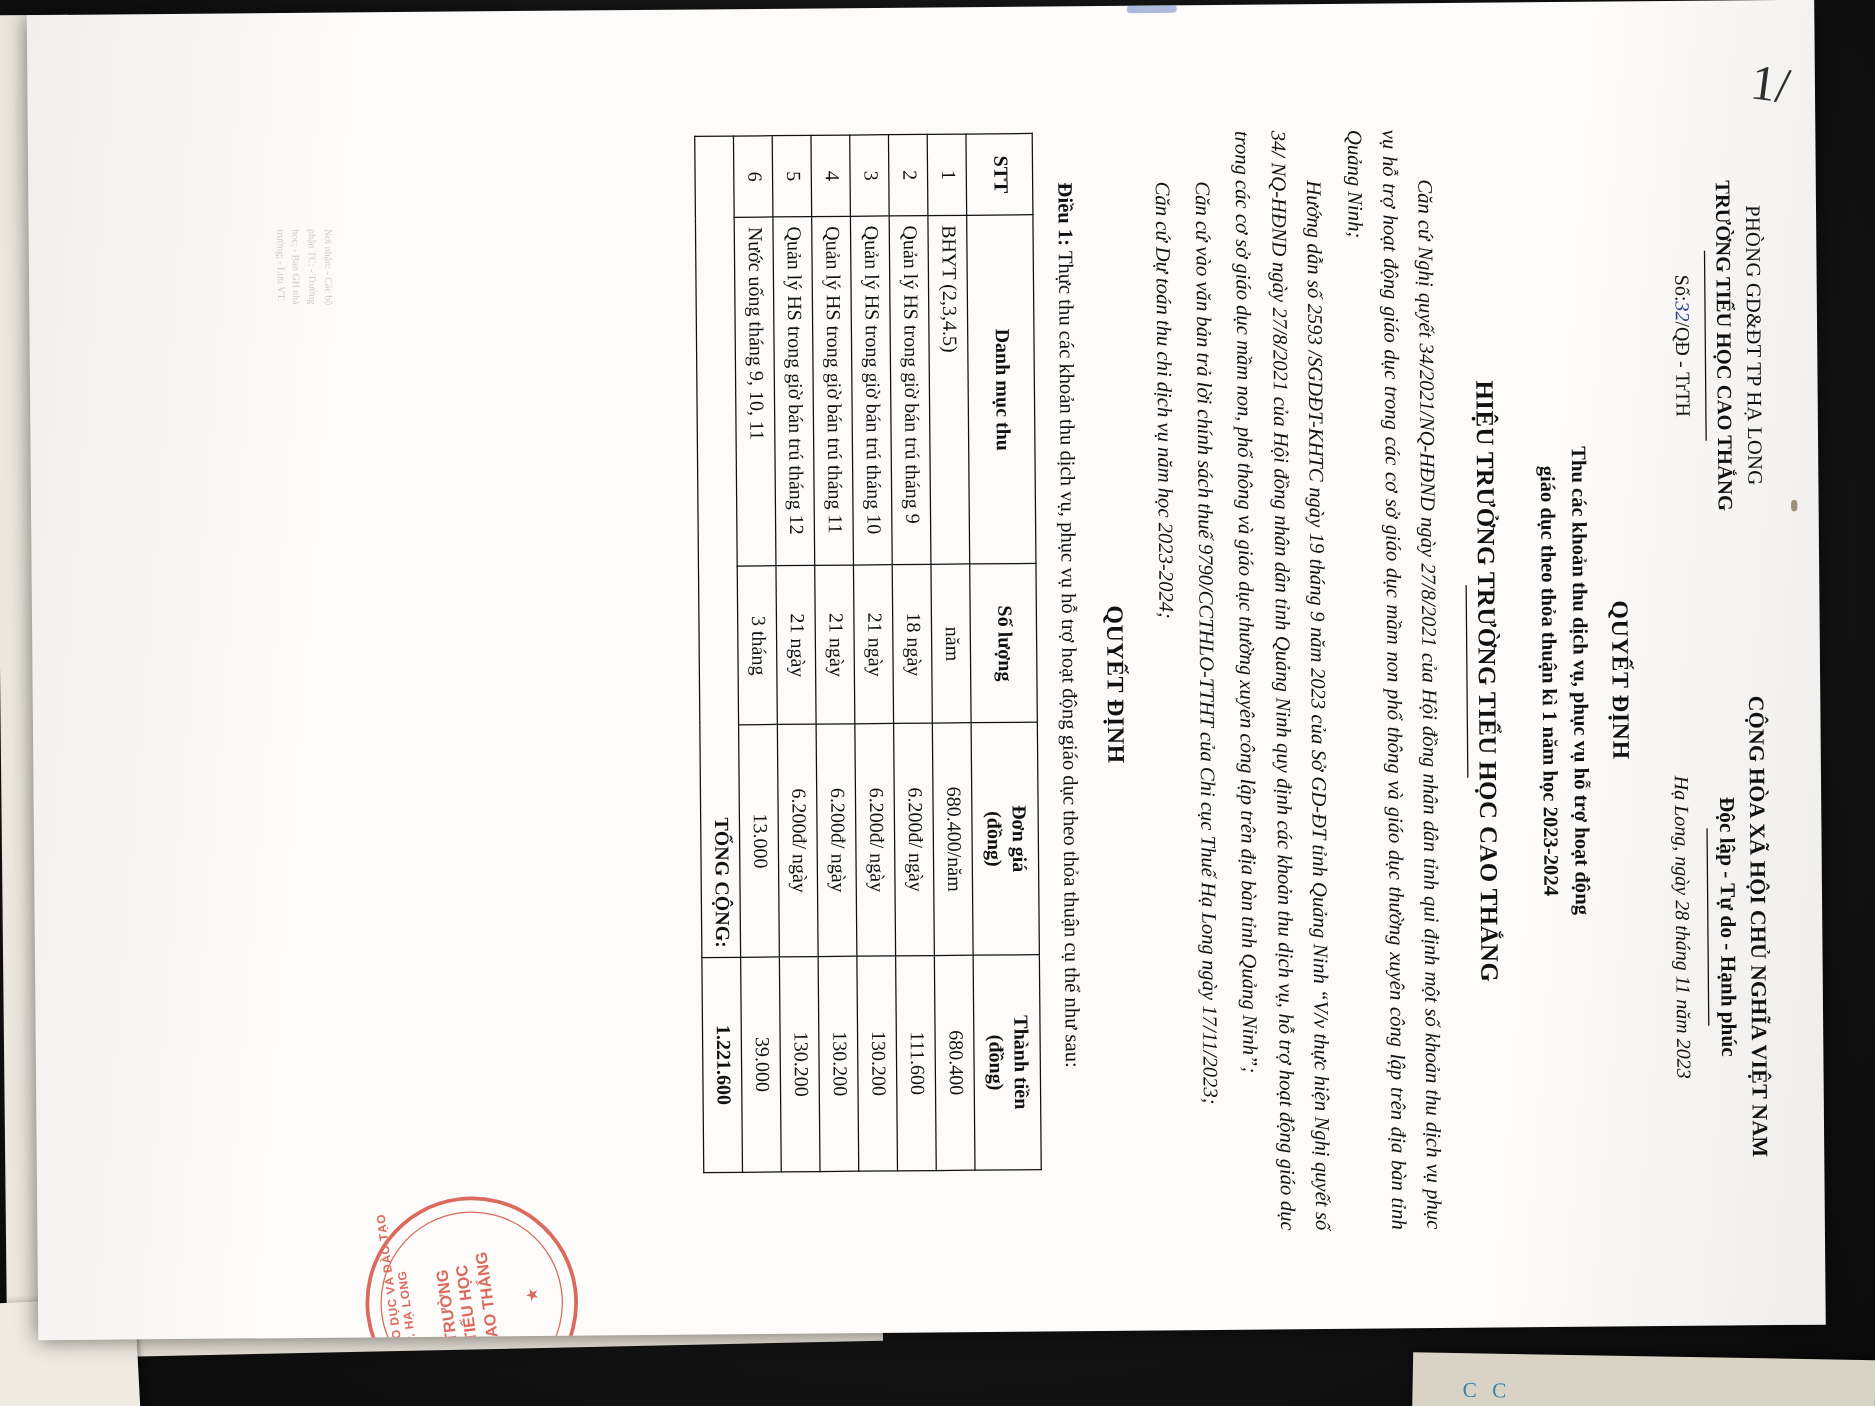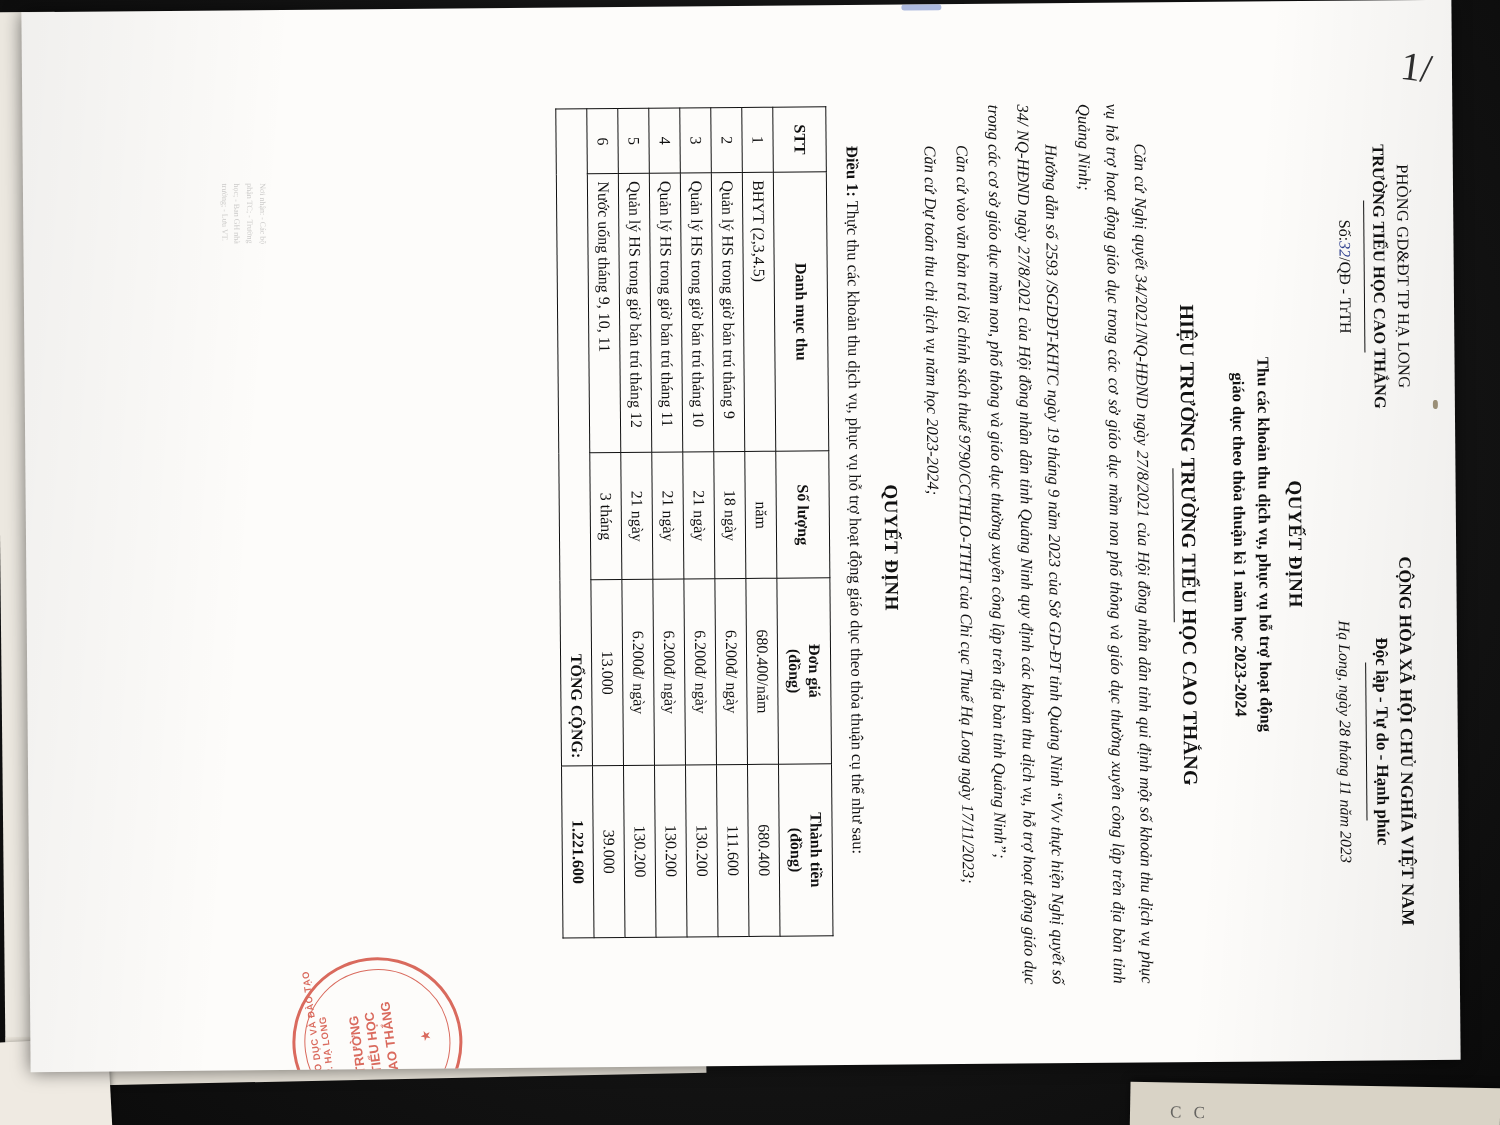--- a/index.html
+++ b/index.html
@@ -41,21 +41,21 @@
     width: 370px;
     height: 60px;
     background: #d9d3c6;
     transform: rotate(1deg);
     box-shadow: 0 -2px 8px rgba(0,0,0,.5);
   }
   #scrap-right .scribble {
     position: absolute;
     left: 40px;
     top: 20px;
-    color: #404040;
+    color: #0369a1;
     font-size: 17px;
     font-family: "Liberation Serif", serif;
     letter-spacing: 4px;
     opacity: .75;
   }
   
   .undersheet {
     position: absolute;
     background: #ece8e0;
   }

